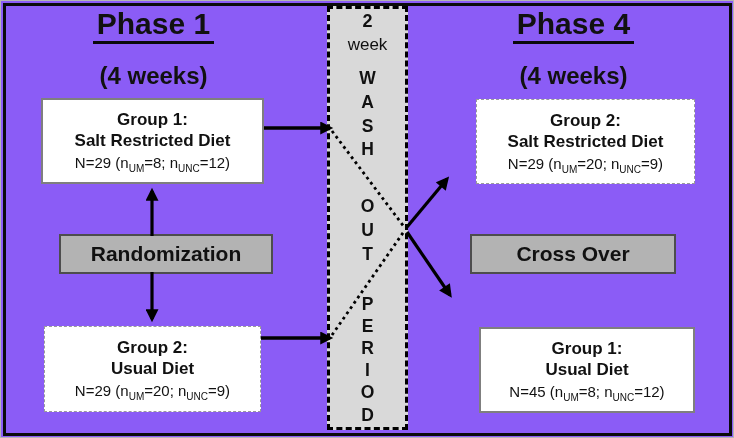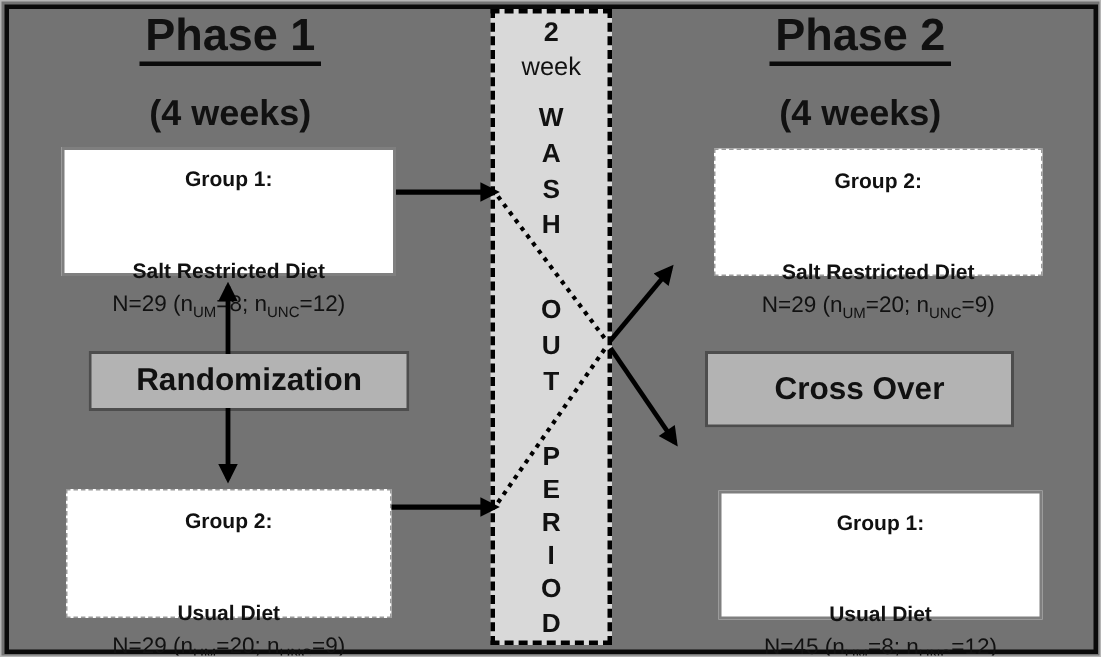--- a/index.html
+++ b/index.html
@@ -1,32 +1,32 @@
 <!DOCTYPE html>
 <html><head>
 <meta charset="utf-8">
 <style>
   html,body{margin:0;padding:0;background:#ffffff;}
   *{box-sizing:border-box;}
   .stage{
-    position:relative;width:734px;height:438px;background:#737373;
+    position:relative;width:734px;height:438px;background:#8b5cf6;
     font-family:"Liberation Sans","DejaVu Sans",sans-serif;color:#111;
     border:1px solid #b5b5b5;overflow:hidden;
   }
   .frame{position:absolute;inset:1.5px;border:3.5px solid #0a0a0a;pointer-events:none;}
 
   .phase-title{position:absolute;text-align:center;font-weight:700;}
   .phase-title .t{display:inline-block;font-size:30px;line-height:32px;border-bottom:3px solid #0a0a0a;padding:0 4px 1px 4px;}
   .phase-title .s{font-size:24px;line-height:27px;margin-top:18px;}
 
   .gbox{position:absolute;background:#ffffff;display:flex;flex-direction:column;
         align-items:center;justify-content:center;text-align:center;padding:2px;}
   .gbox.solid{border:2px solid #7f7f7f;}
   .gbox.dashed{border:1.5px dashed #9a9a9a;}
-  .gbox .bl{font-weight:700;font-size:14px;line-height:21px;margin-top:40px;}
+  .gbox .bl{font-weight:700;font-size:17px;line-height:21px;}
   .gbox .nl{font-size:15px;line-height:20px;margin-top:2px;}
   .gbox .nl sub{font-size:10px;line-height:0;margin-top:24px;}
 
   .action{position:absolute;background:#b3b3b3;border:2px solid #4d4d4d;
           display:flex;align-items:center;justify-content:center;
           font-weight:700;font-size:21px;}
 
   .washout{position:absolute;left:326px;top:5px;width:81px;height:424px;
            background:#d9d9d9;border:3px dashed #000;
            display:flex;flex-direction:column;align-items:center;}
@@ -44,21 +44,21 @@
 <body>
 
 <div class="stage">
   <div class="frame"></div>
 
   <div class="phase-title" style="left:20px;top:7px;width:265px;">
     <div><span class="t">Phase 1</span></div>
     <div class="s">(4 weeks)</div>
   </div>
   <div class="phase-title" style="left:440px;top:7px;width:265px;">
-    <div><span class="t">Phase 2</span></div>
+    <div><span class="t">Phase 4</span></div>
     <div class="s">(4 weeks)</div>
   </div>
 
   <div class="washout">
     <div class="wo-num">2</div>
     <div class="wo-week">week</div>
     <div class="wo-l mt-wash">W</div>
     <div class="wo-l">A</div>
     <div class="wo-l">S</div>
     <div class="wo-l">H</div>
@@ -88,21 +88,21 @@
     <div class="bl">Usual Diet</div>
     <div class="nl"><span>N=29 (n</span><sub>UM</sub><span>=20;  n</span><sub>UNC</sub><span>=9)</span></div>
   </div>
 
   <div class="gbox dashed" style="left:475px;top:98px;width:219px;height:85px;">
     <div class="bl">Group 2:</div>
     <div class="bl">Salt Restricted Diet</div>
     <div class="nl"><span>N=29 (n</span><sub>UM</sub><span>=20;  n</span><sub>UNC</sub><span>=9)</span></div>
   </div>
 
-  <div class="action" style="left:469px;top:233px;width:206px;height:51px;justify-content:center;">
+  <div class="action" style="left:469px;top:233px;width:206px;height:40px;justify-content:center;">
     <span>Cross Over</span>
   </div>
 
   <div class="gbox solid" style="left:478px;top:326px;width:216px;height:86px;">
     <div class="bl">Group 1:</div>
     <div class="bl">Usual Diet</div>
     <div class="nl"><span>N=45 (n</span><sub>UM</sub><span>=8;  n</span><sub>UNC</sub><span>=12)</span></div>
   </div>
 
   <svg class="arrows" width="734" height="438" viewBox="0 0 734 438">

